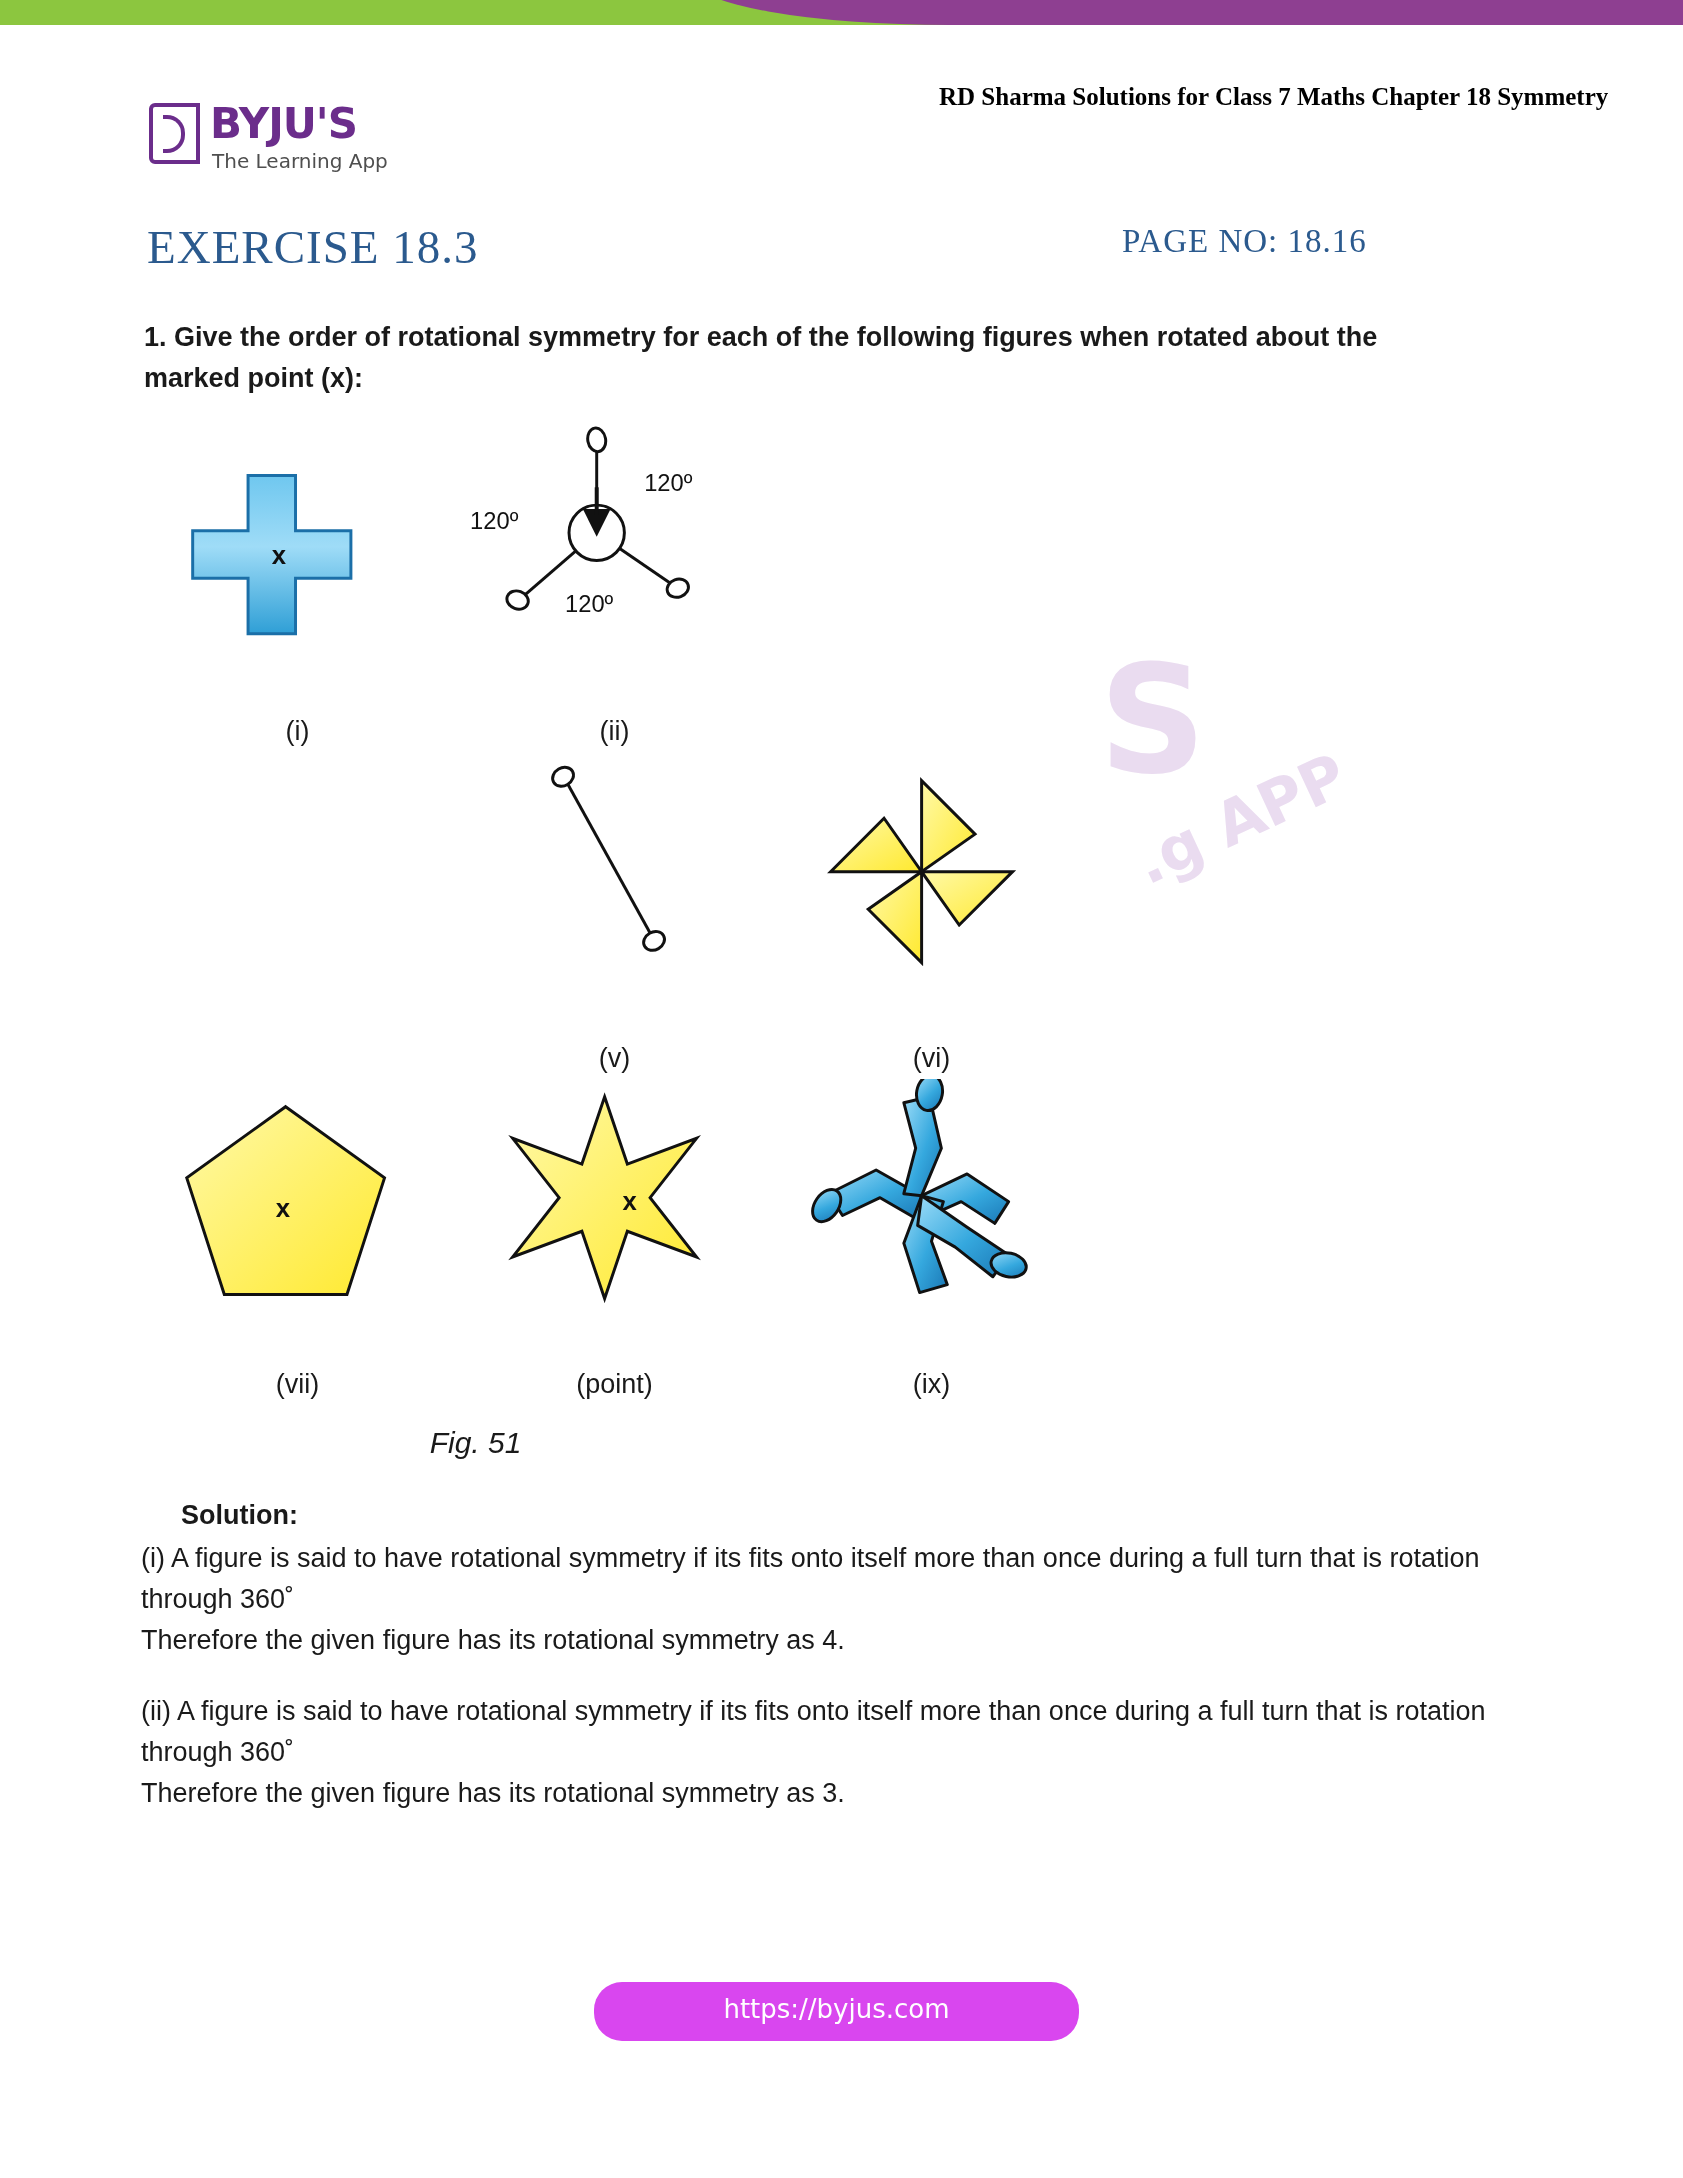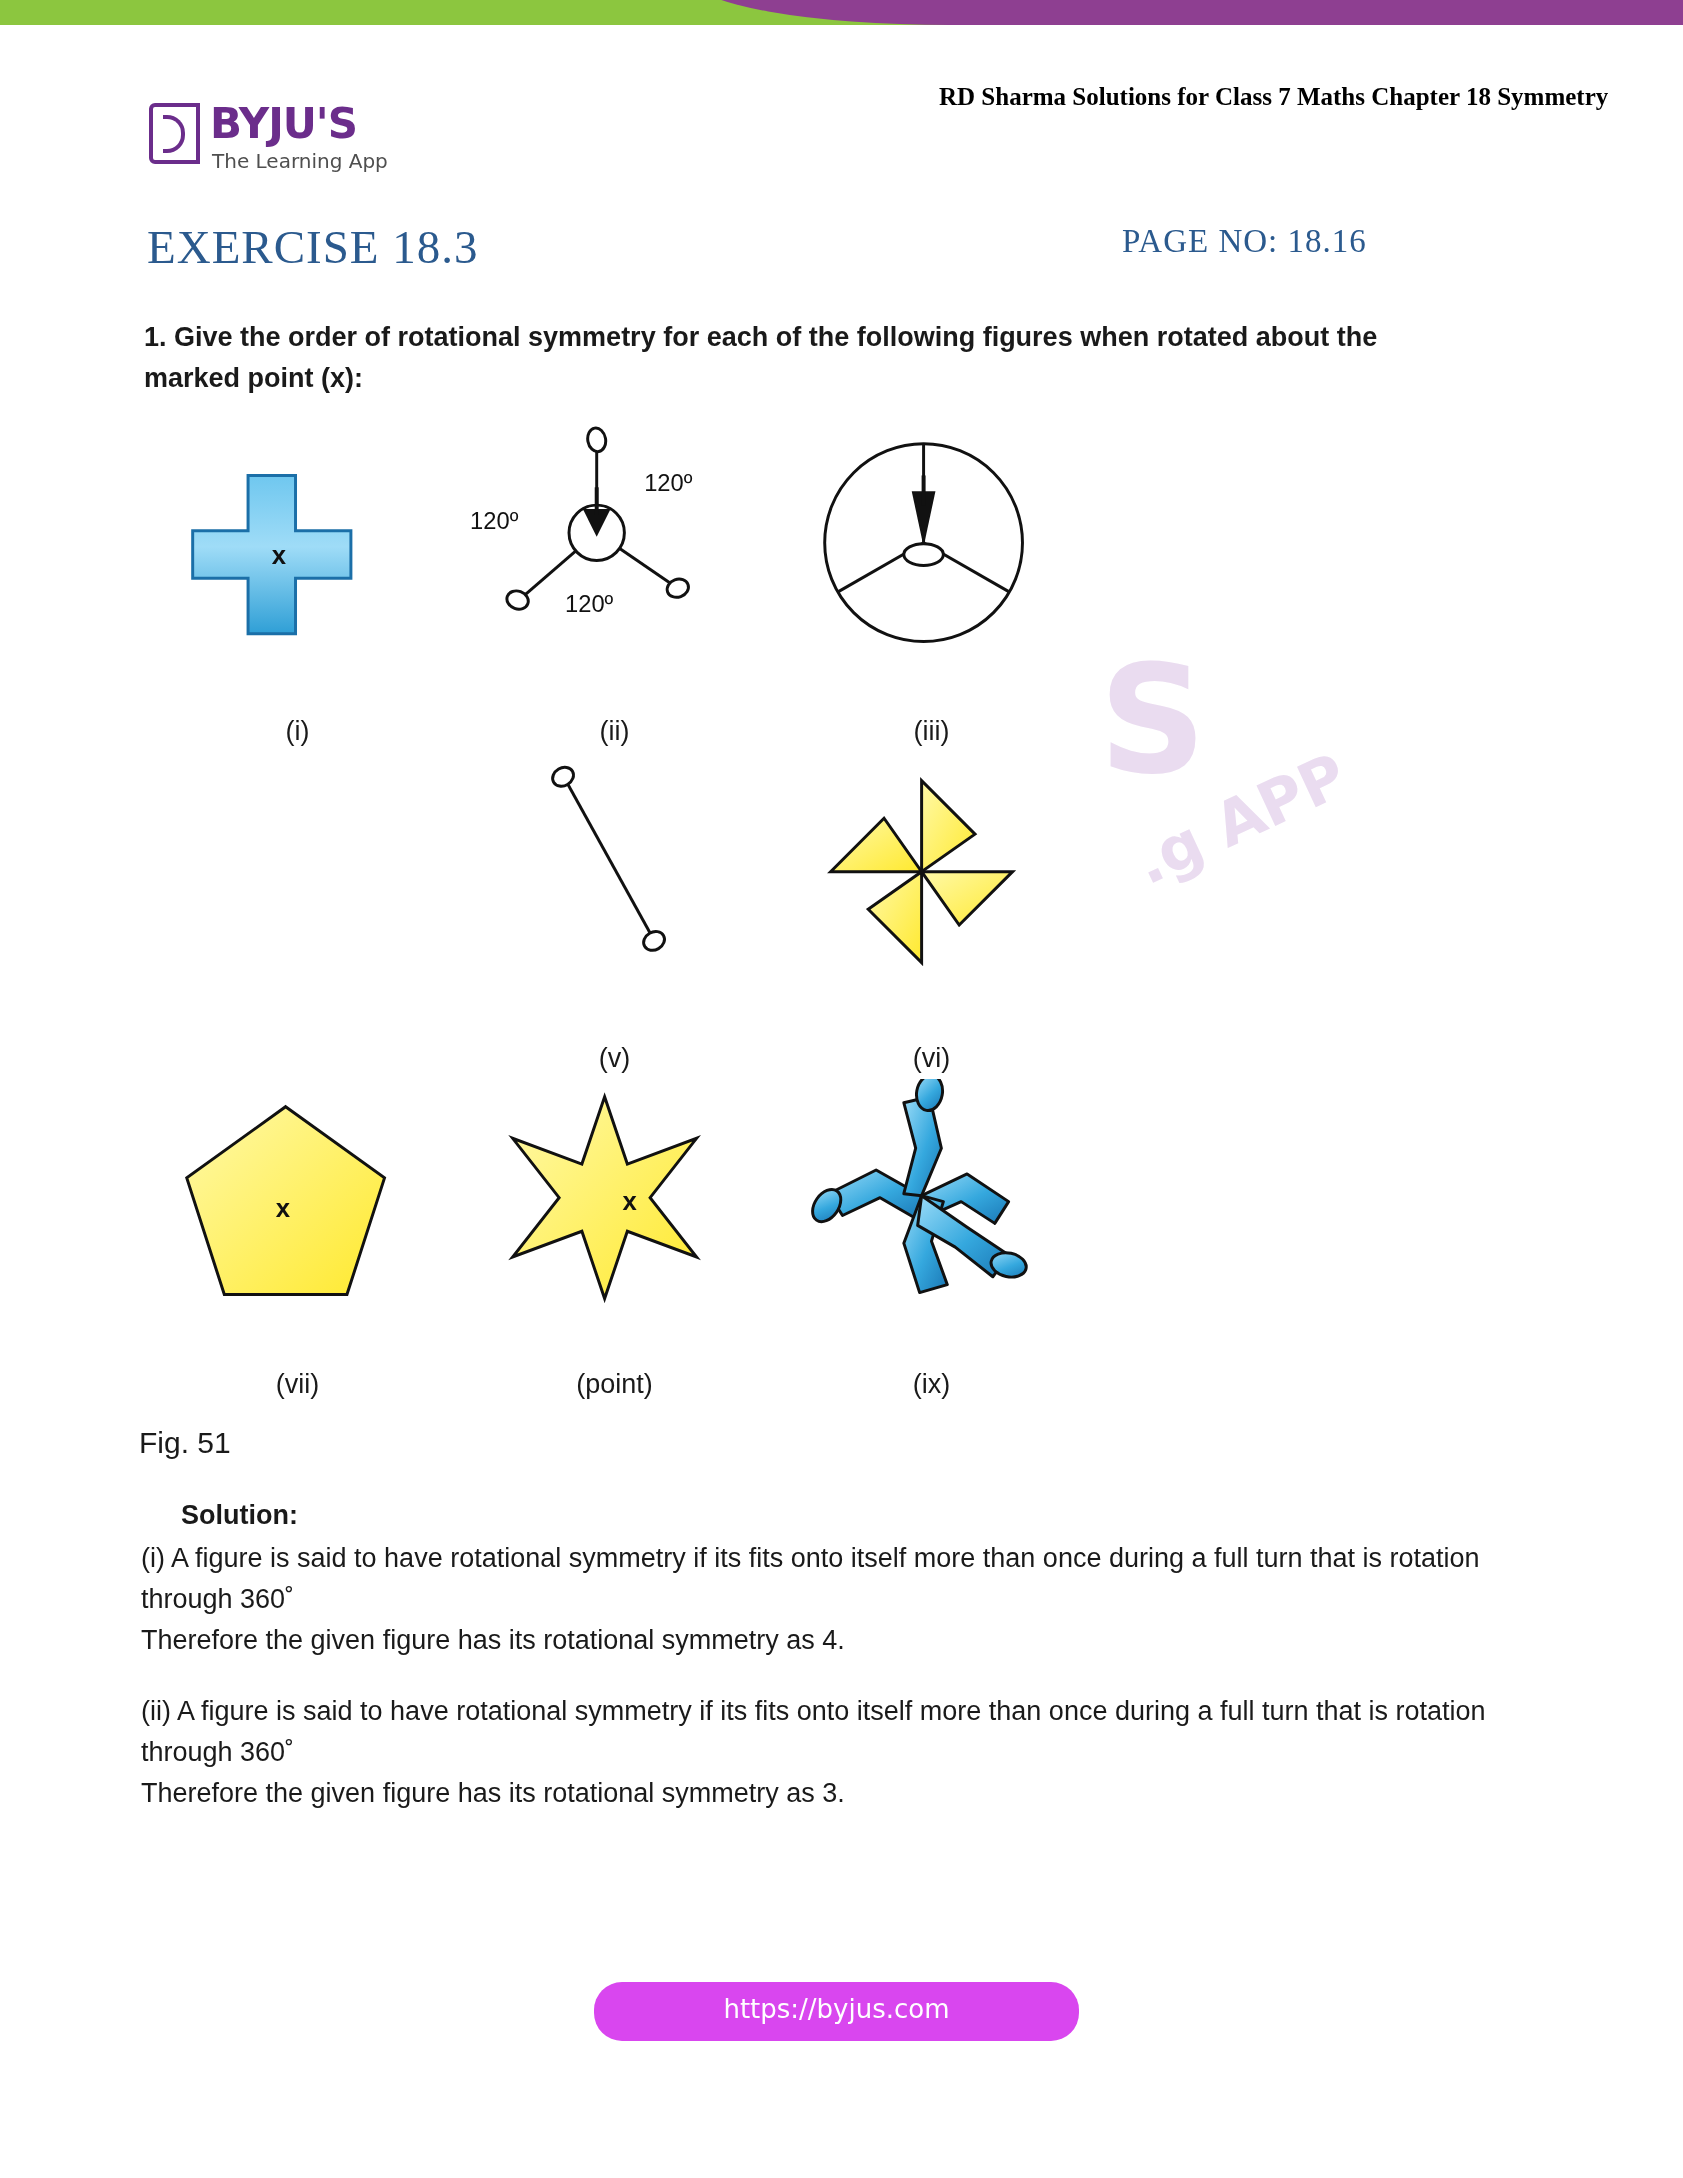--- a/index.html
+++ b/index.html
@@ -139,22 +139,24 @@
     width: 317px;
     text-align: center;
     font-size: 27px;
     color: #1a1a1a;
   }
   .fig-caption {
     position: absolute;
     left: 139px;
     top: 1426px;
     width: 673px;
+    text-align: center;
     font-size: 30px;
     color: #1a1a1a;
+    font-style: italic;
   }
 
   
   .watermark {
     position: absolute;
     left: 1069px; top: 634px;
     width: 396px; height: 317px;
     pointer-events: none;
   }
   .wm-s {
@@ -280,32 +282,20 @@
       <circle cx="142" cy="108" r="28" fill="#fff" stroke="#111" stroke-width="3"></circle>
       <path d="M128 84 L156 84 L142 112 z" fill="#111"></path>
       <line x1="142" y1="62" x2="142" y2="90" stroke="#111" stroke-width="4"></line>
       <text x="14" y="104" font-size="24" font-family="Liberation Sans, sans-serif" fill="#111">120º</text>
       <text x="190" y="66" font-size="24" font-family="Liberation Sans, sans-serif" fill="#111">120º</text>
       <text x="110" y="188" font-size="24" font-family="Liberation Sans, sans-serif" fill="#111">120º</text>
     </svg>
     <div class="fig-label">(ii)</div>
   </div>
 
-  <div class="fig-cell" style="left:634px; top:0px;">
-    <svg class="fig-canvas" viewBox="0 0 320 270">
-      <circle cx="152" cy="118" r="100" fill="#fff" stroke="#111" stroke-width="3"></circle>
-      <line x1="152" y1="18" x2="152" y2="118" stroke="#111" stroke-width="3"></line>
-      <line x1="152" y1="118" x2="65" y2="168" stroke="#111" stroke-width="3"></line>
-      <line x1="152" y1="118" x2="239" y2="168" stroke="#111" stroke-width="3"></line>
-      <path d="M140 66 L164 66 L152 122 z" fill="#111"></path>
-      <line x1="152" y1="50" x2="152" y2="80" stroke="#111" stroke-width="4"></line>
-      <ellipse cx="152" cy="130" rx="20" ry="11" fill="#fff" stroke="#111" stroke-width="3"></ellipse>
-    </svg>
-    <div class="fig-label">(iii)</div>
-  </div>
 
 
   <div class="fig-cell" style="left:317px; top:327px;">
     <svg class="fig-canvas" viewBox="0 0 320 270">
       <line x1="112" y1="30" x2="196" y2="182" stroke="#111" stroke-width="3"></line>
       <ellipse cx="108" cy="24" rx="11" ry="9" fill="#fff" stroke="#111" stroke-width="3" transform="rotate(-30 108 24)"></ellipse>
       <ellipse cx="200" cy="190" rx="11" ry="9" fill="#fff" stroke="#111" stroke-width="3" transform="rotate(-30 200 190)"></ellipse>
     </svg>
     <div class="fig-label">(v)</div>
   </div>

